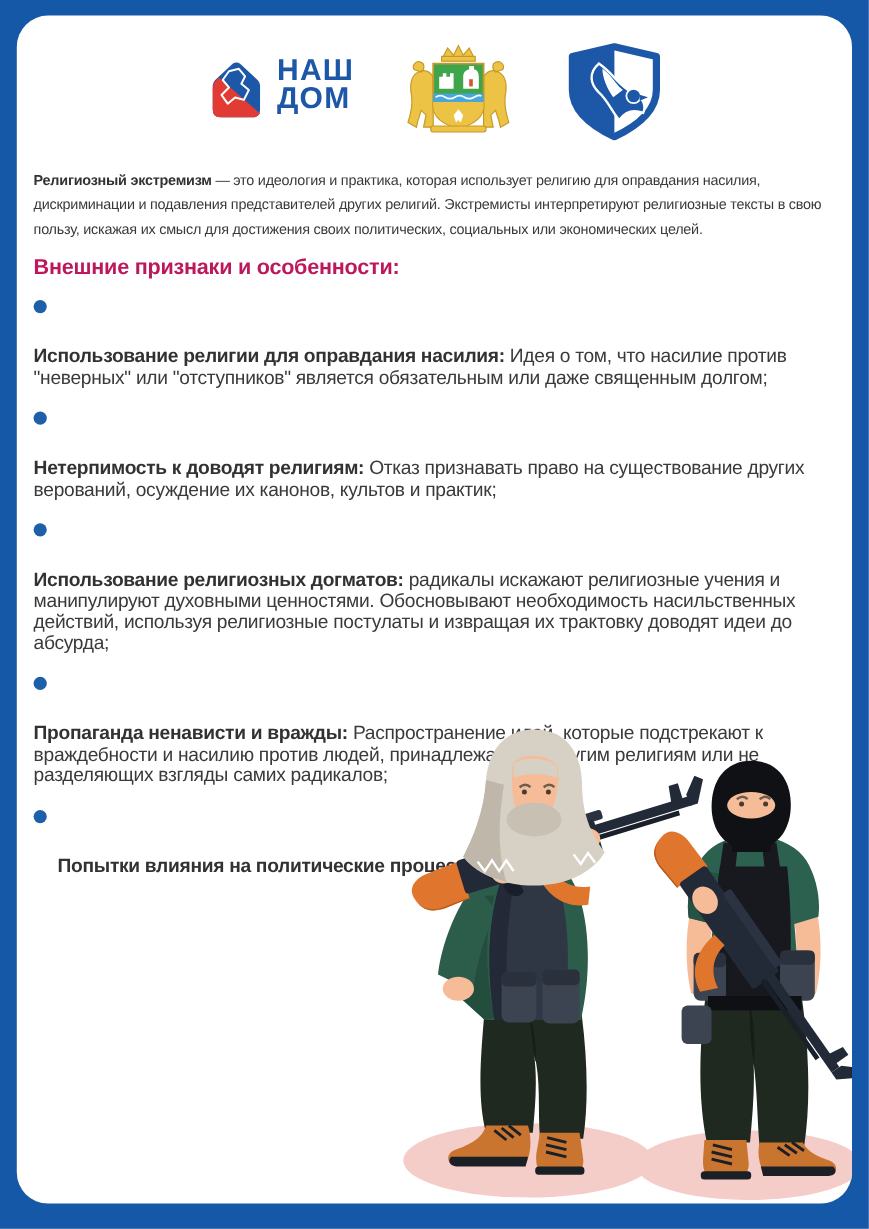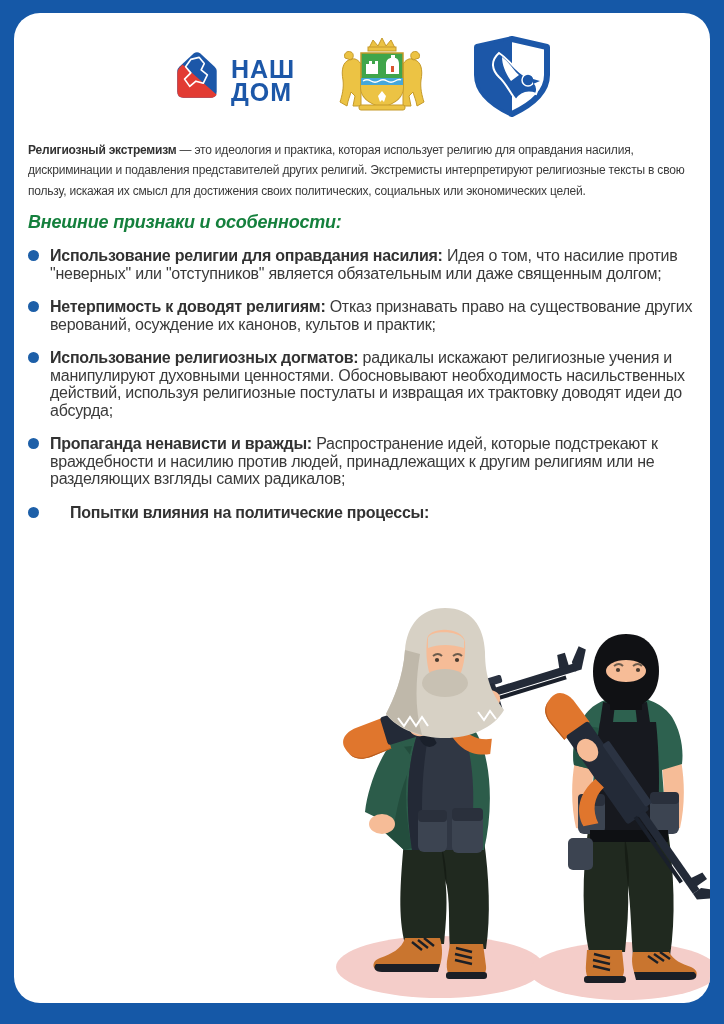--- a/index.html
+++ b/index.html
@@ -11,45 +11,45 @@
   }
   .page{
     position:absolute;left:14px;top:13px;right:14px;bottom:21px;
     background:#ffffff;border-radius:26px;overflow:hidden;
   }
   
   .logos{
     display:flex;justify-content:center;align-items:center;
     gap:40px;margin-top:24px;height:78px;
   }
-  .logo-nashdom{display:flex;align-items:flex-end;gap:6px;}
+  .logo-nashdom{display:flex;align-items:flex-start;gap:6px;}
   .nashdom-word{
     color:#1c57a8;font-weight:bold;font-size:25px;line-height:23px;
     letter-spacing:1px;
   }
   
   .intro{
     margin:25px 13px 0 14px;
     font-size:12px;line-height:20.4px;color:#3a3a3a;
     letter-spacing:-0.2px;
   }
   .intro b{color:#323232;}
   .section-heading{
     margin:11px 14px 0 14px;
-    font-size:18px;line-height:21px;color:#15803d;font-weight:bold;
+    font-size:18px;line-height:21px;color:#be185d;font-weight:bold;
     letter-spacing:-0.2px;
-    font-style:italic;
   }
   ul.signs{
     list-style:none;margin:14px 0 0 0;padding:0 12px 0 14px;
   }
   ul.signs li{
-    display:flex;gap:11px;margin-bottom:16px;
+    display:flex;gap:28px;margin-bottom:16px;
     font-size:16px;line-height:17.5px;color:#3a3a3a;
     letter-spacing:-0.25px;
+    flex-direction:column;
   }
   ul.signs li .dot{
     width:11px;height:11px;border-radius:50%;
     background:#1d5fa8;flex-shrink:0;margin-top:3px;
   }
   ul.signs li p{margin:0;}
   ul.signs li b{color:#323232;}
   ul.signs li.wrap-around p{width:316px;margin-left:20px;}
   ul.signs li.wrap-around b{display:block;white-space:nowrap;}
   

